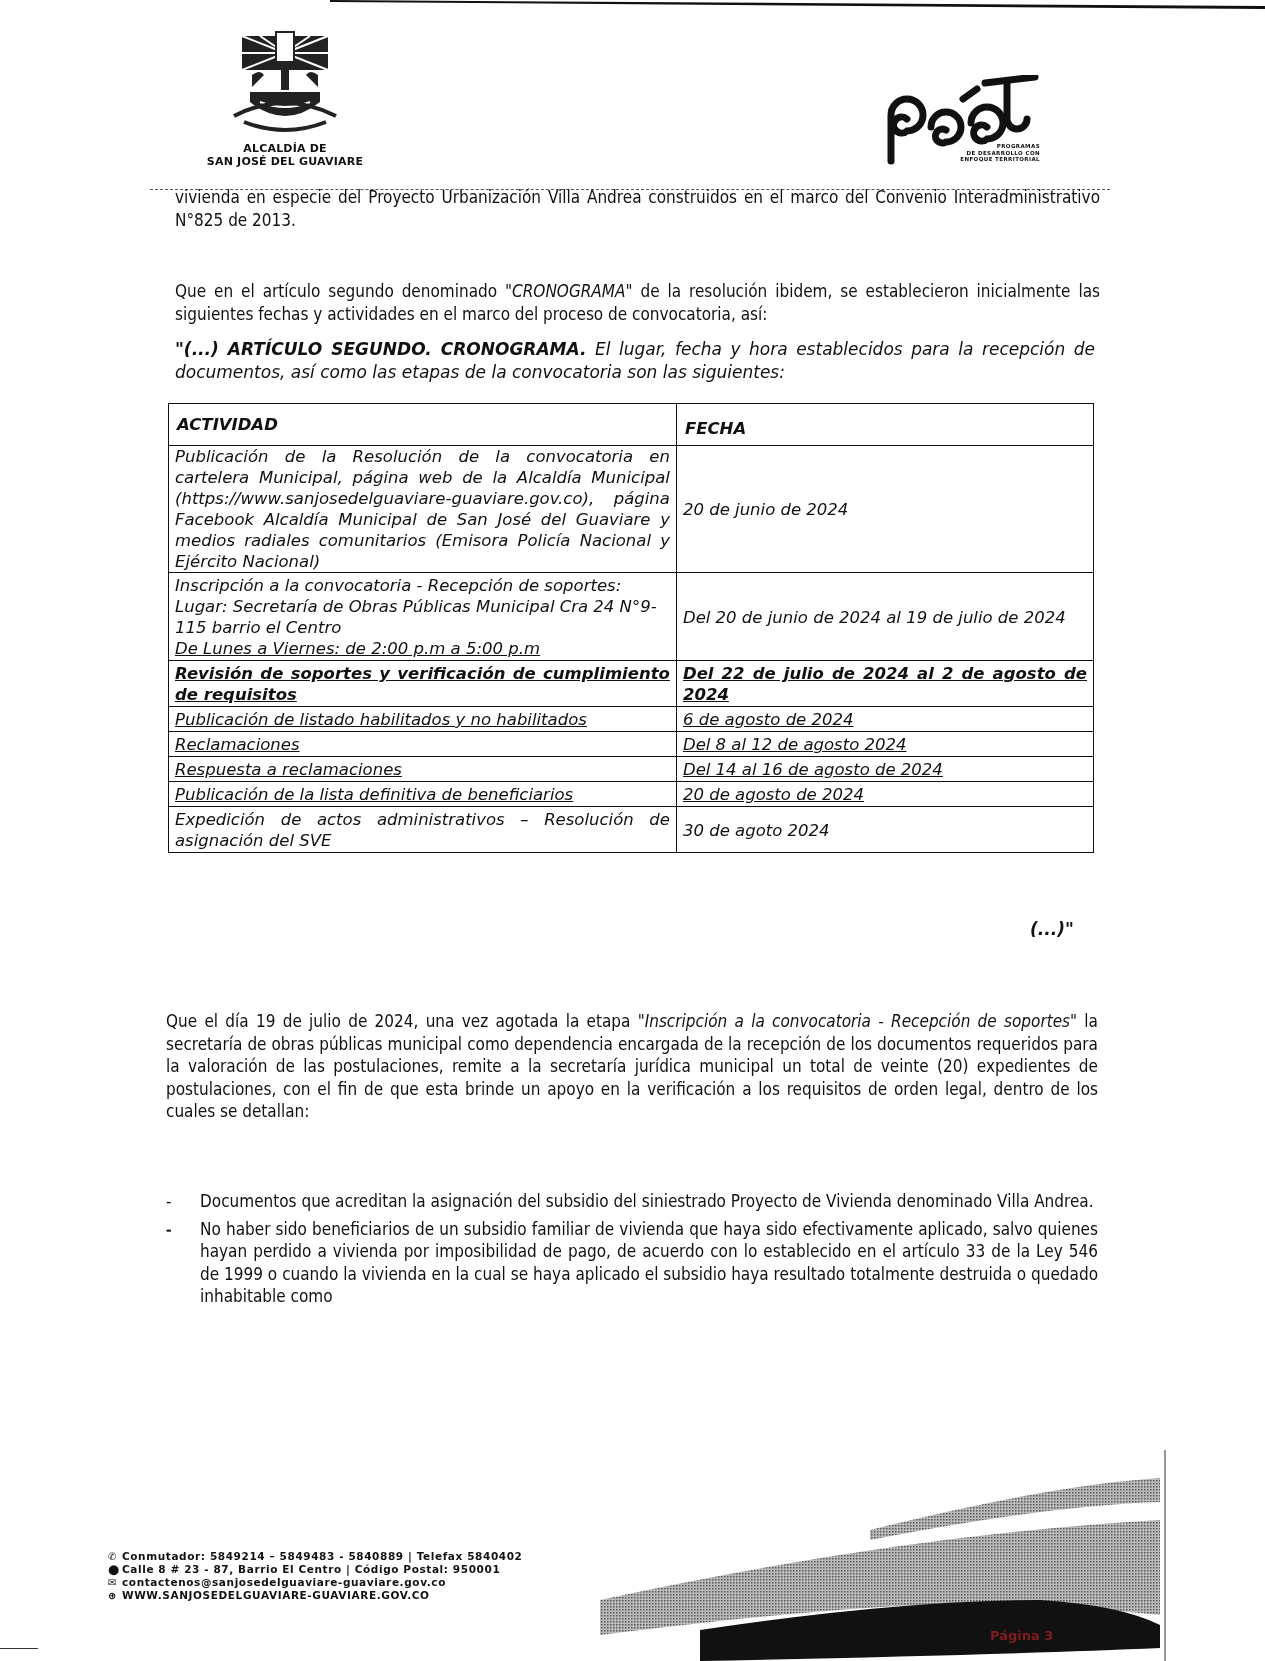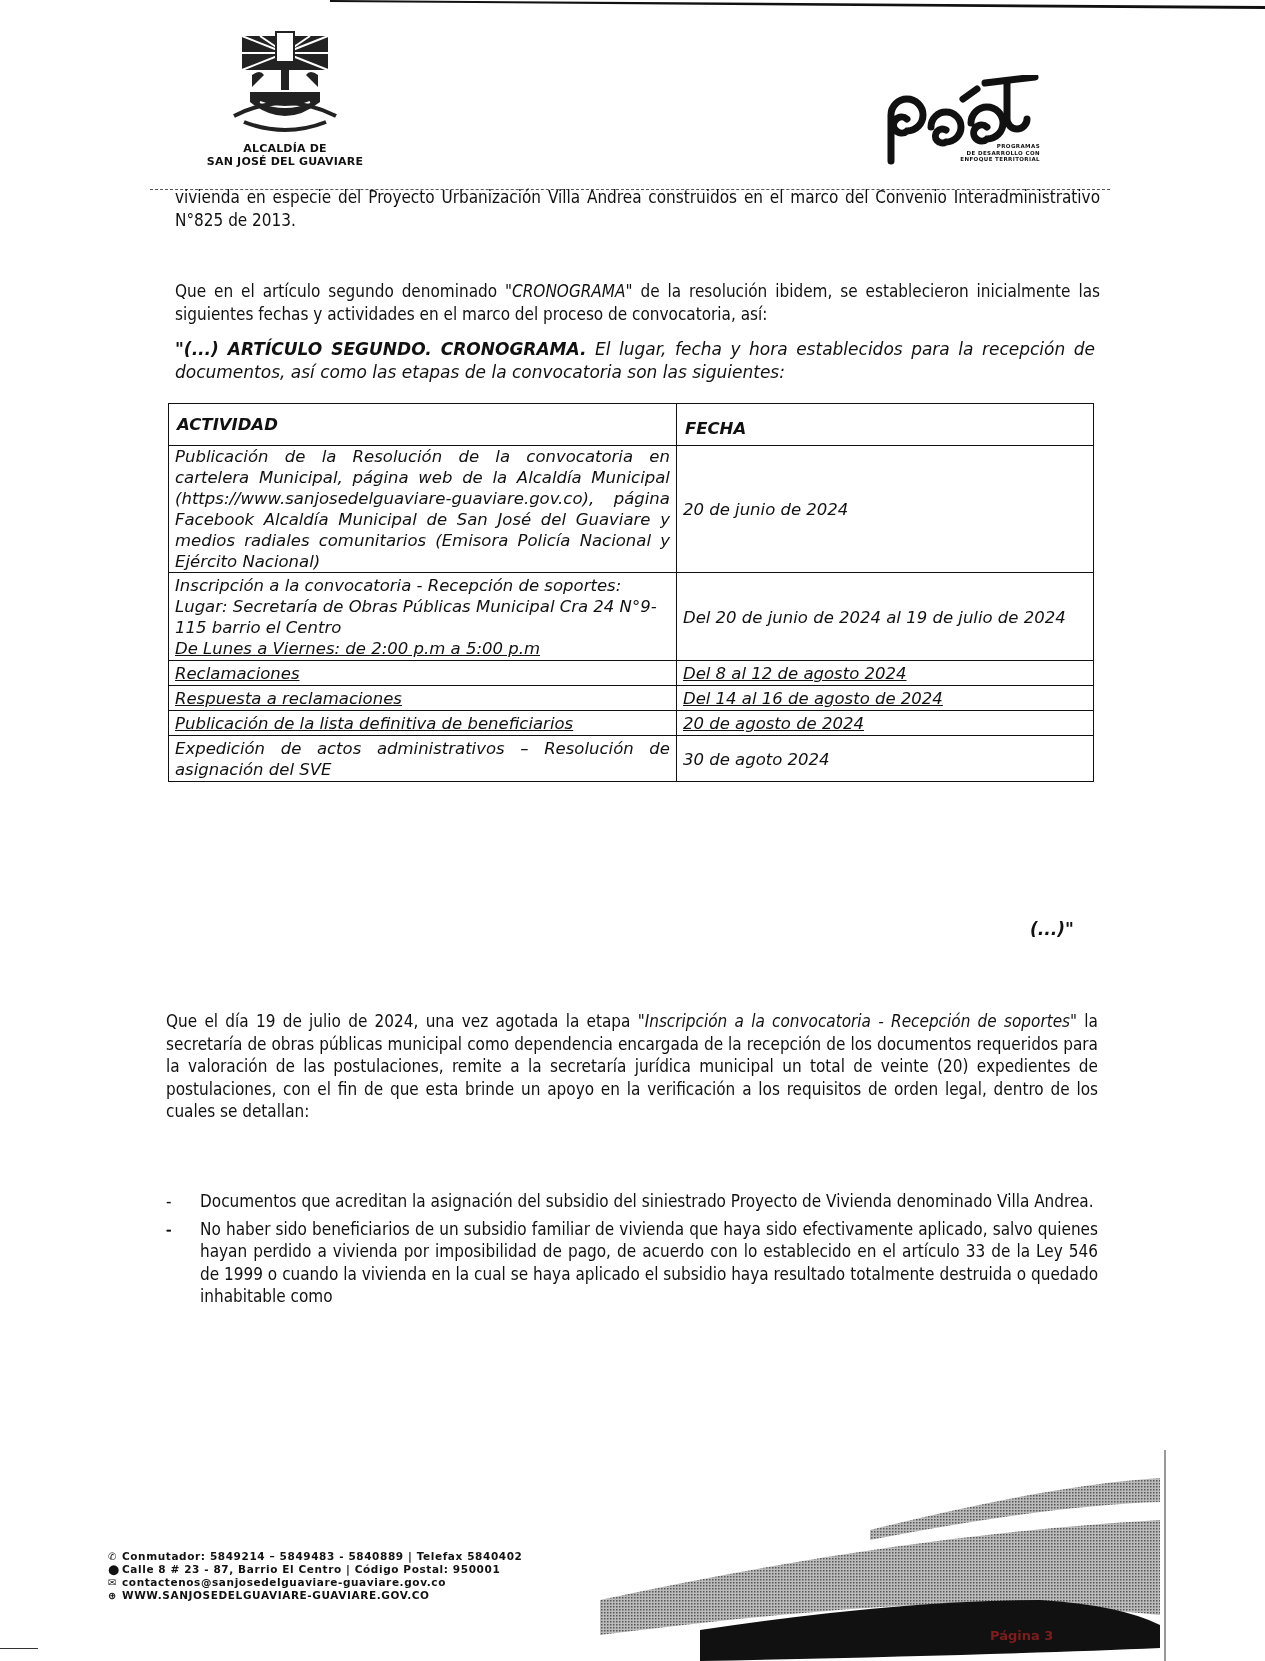--- a/index.html
+++ b/index.html
@@ -109,20 +109,28 @@
     <td class="c2">20 de junio de 2024</td>
   </tr>
   <tr>
     <td class="c1">
       <div>Inscripción a la convocatoria - Recepción de soportes:</div>
       <div style="text-align:left">Lugar: Secretaría de Obras Públicas Municipal Cra 24 N°9-115 barrio el Centro</div>
       <div class="u" style="text-align:left">De Lunes a Viernes: de 2:00 p.m a 5:00 p.m</div>
     </td>
     <td class="c2" style="text-align:left">Del 20 de junio de 2024 al 19 de julio de 2024</td>
   </tr>
+  <tr class="bold">
+    <td class="c1 u">Revisión de soportes y verificación de cumplimiento de requisitos</td>
+    <td class="c2 u">Del 22 de julio de 2024 al 2 de agosto de 2024</td>
+  </tr>
+  <tr>
+    <td class="c1 u" style="text-align:left">Publicación de listado habilitados y no habilitados</td>
+    <td class="c2 u" style="text-align:left">6 de agosto de 2024</td>
+  </tr>
   <tr>
     <td class="c1 u" style="text-align:left">Reclamaciones</td>
     <td class="c2 u" style="text-align:left">Del 8 al 12 de agosto 2024</td>
   </tr>
   <tr>
     <td class="c1 u" style="text-align:left">Respuesta a reclamaciones</td>
     <td class="c2 u" style="text-align:left">Del 14 al 16 de agosto de 2024</td>
   </tr>
   <tr>
     <td class="c1 u" style="text-align:left">Publicación de la lista definitiva de beneficiarios</td>

